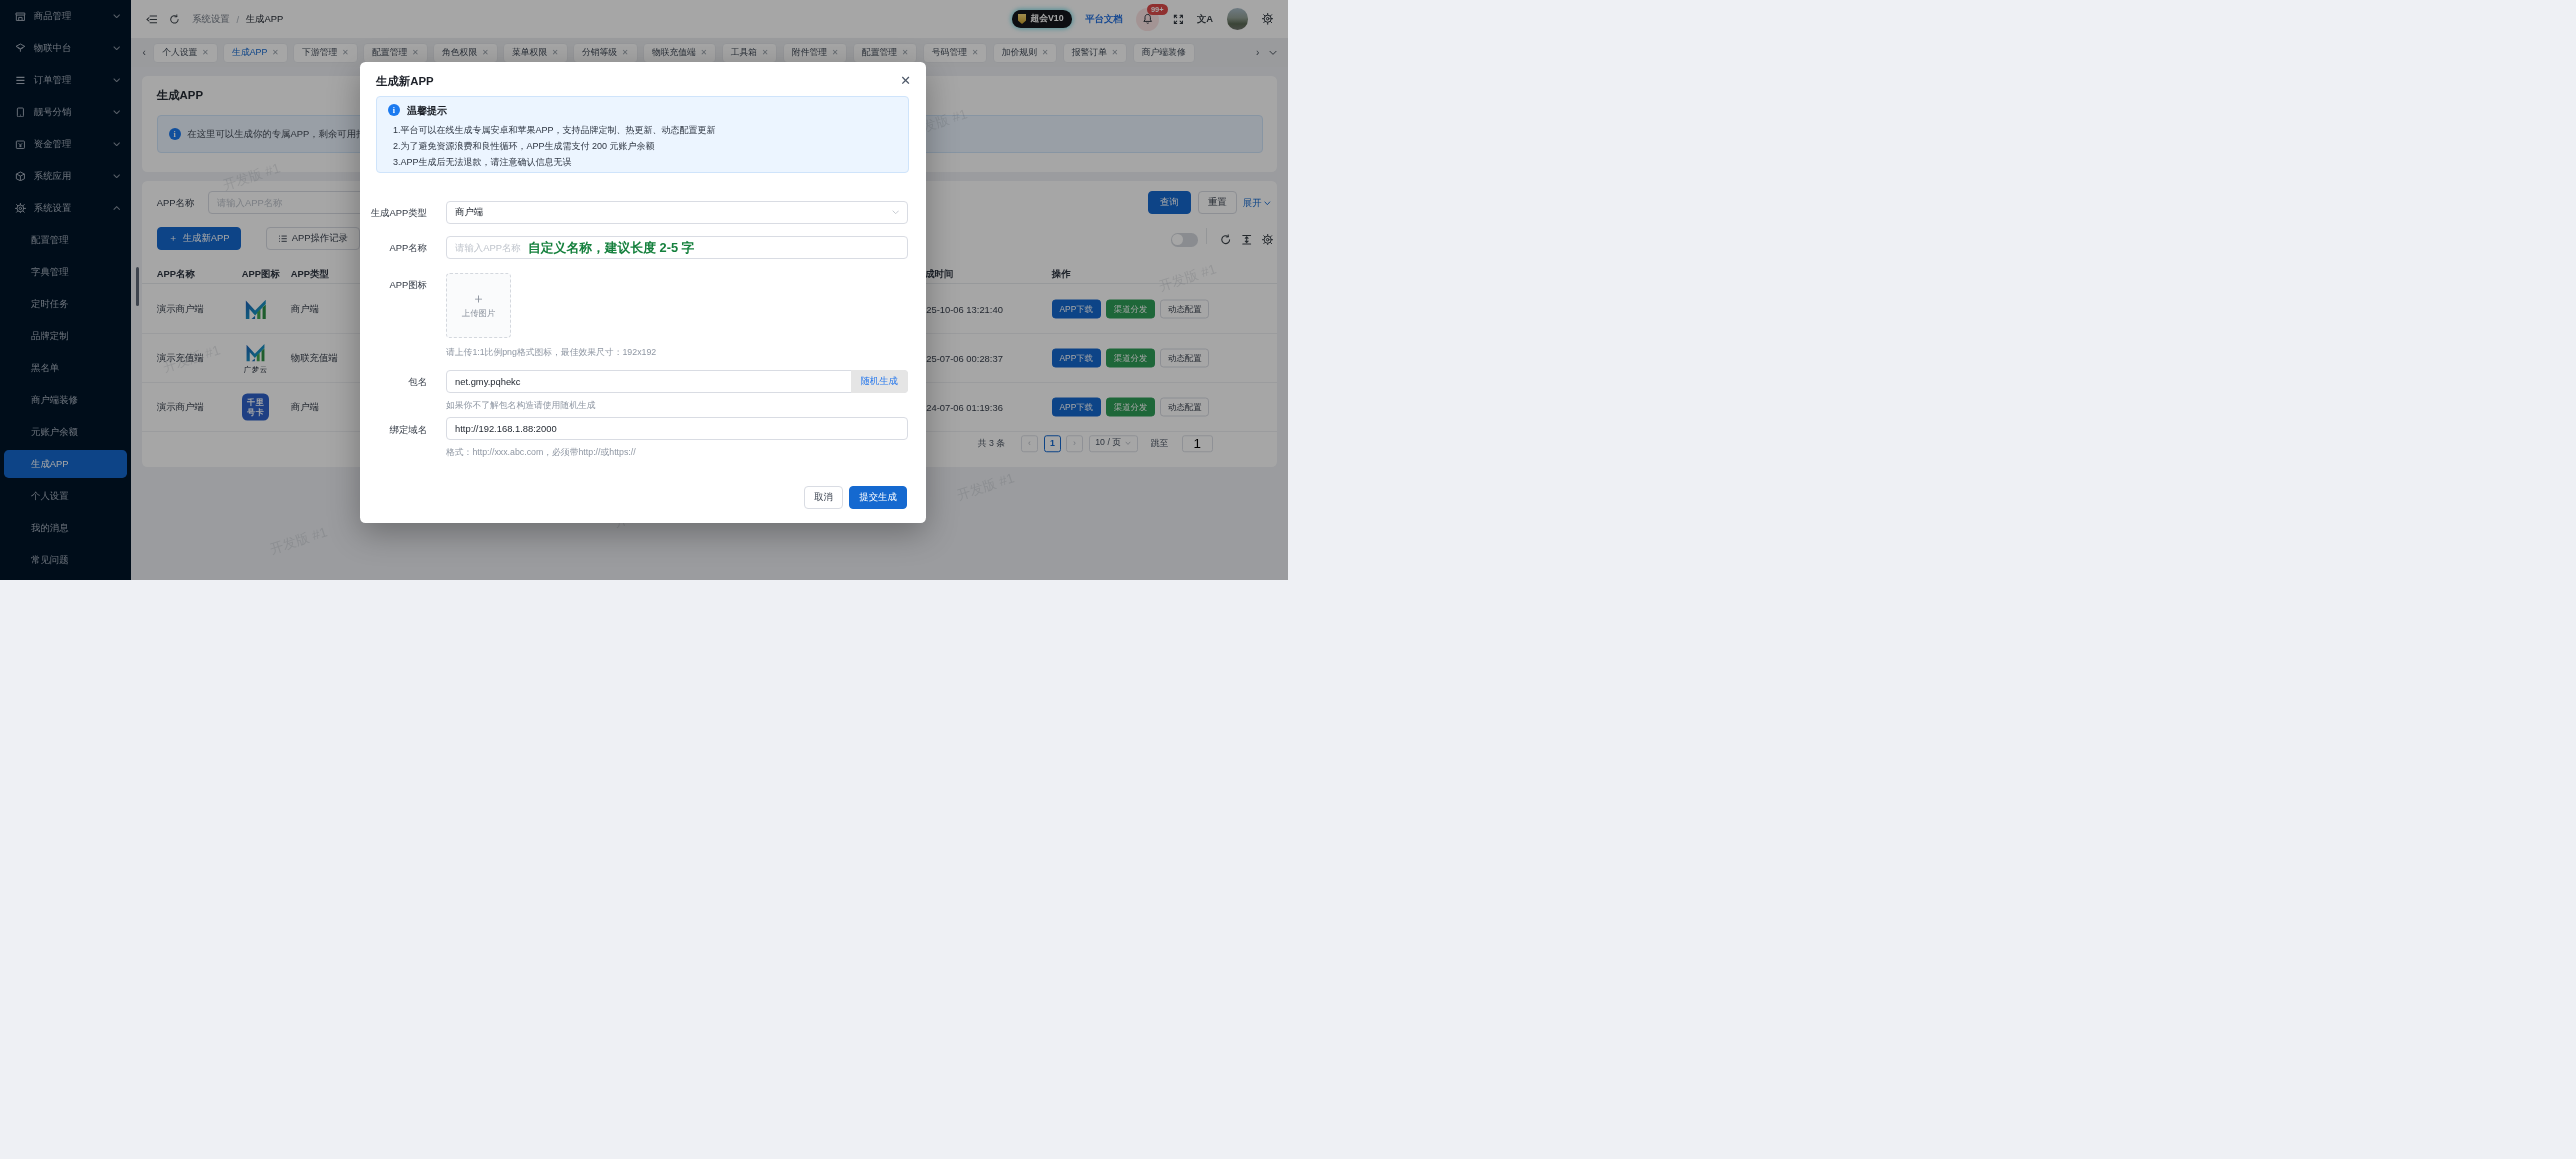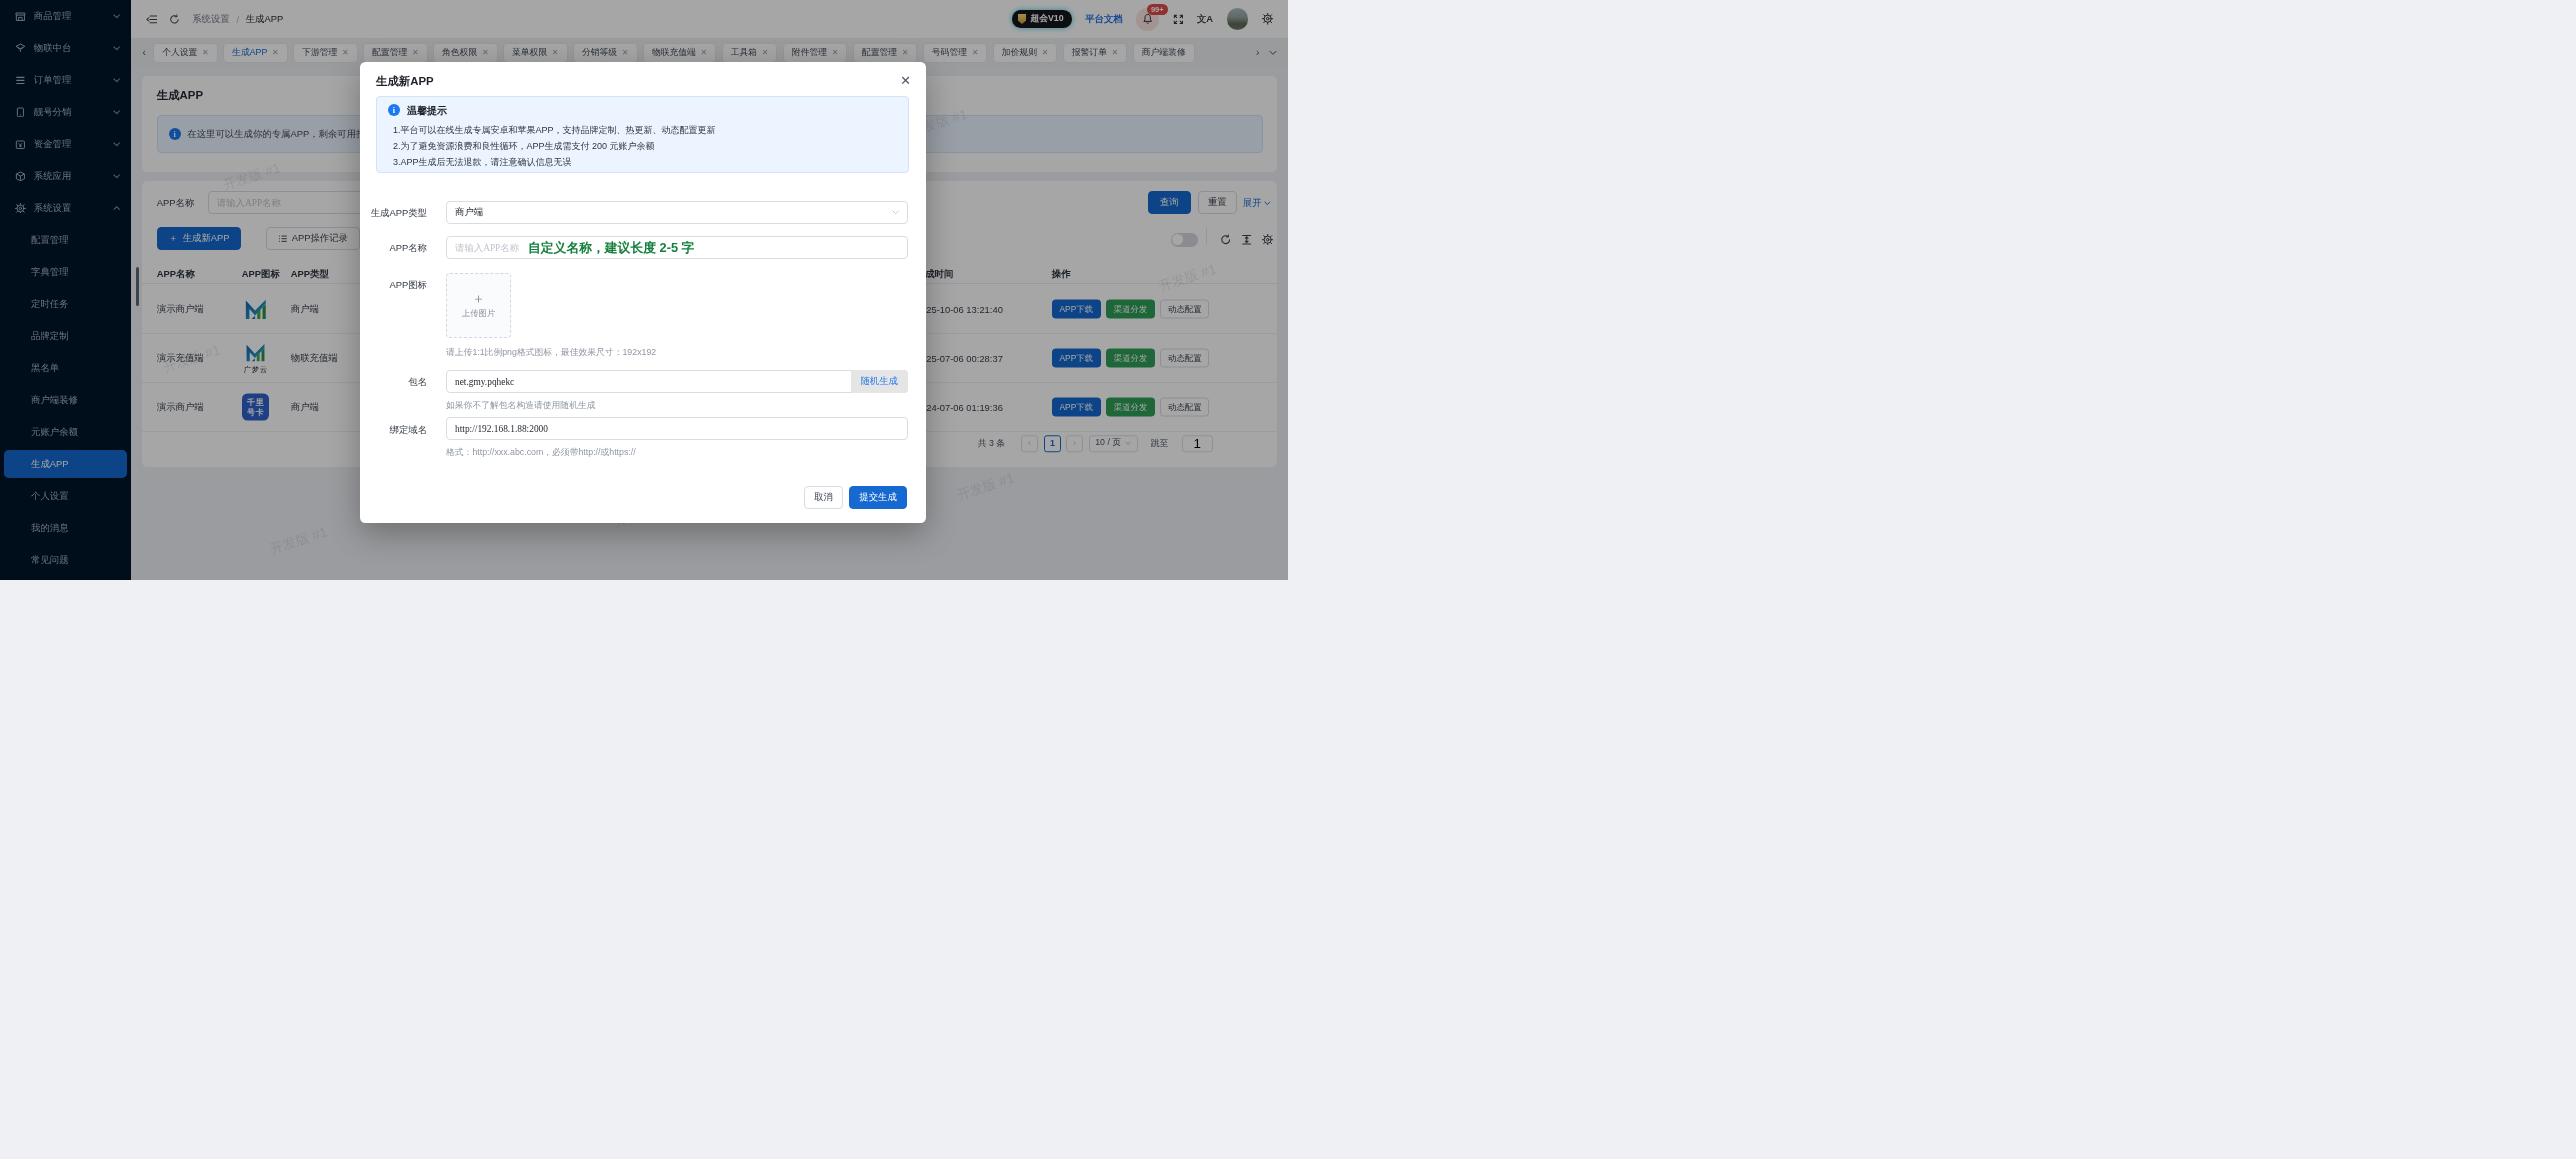--- a/index.html
+++ b/index.html
@@ -39,21 +39,21 @@
   
   .content{position:absolute;left:131px;top:67px;right:0;bottom:0;background:#eef0f4;z-index:1}
   .card{position:absolute;background:#fff;border-radius:5.4px}
   #card1{left:10.8px;top:9.4px;width:1135px;height:96px}
   #card2{left:10.8px;top:114px;width:1135px;height:286px}
   .page-title{position:absolute;left:15px;top:12px;font-size:11.4px;font-weight:bold;color:#242a33}
   .page-alert{position:absolute;left:15px;top:39px;width:1106px;height:38px;background:#ecf5ff;border:0.7px solid #d0e5fb;border-radius:4px;display:flex;align-items:center;padding:0 10.8px;gap:6.7px;font-size:9.4px;color:#454d59;overflow:hidden;white-space:nowrap}
   .info-i{flex:0 0 12px;width:12px;height:12px;border-radius:50%;background:#1b7af0;color:#fff;font-size:8px;font-weight:bold;display:flex;align-items:center;justify-content:center;font-family:"Liberation Serif",serif}
 
   .field{border:0.7px solid #d9dce3;border-radius:4px;background:#fff;height:23px;display:flex;align-items:center;padding:0 8px;font-size:9.4px;color:#242a33}
-  input.raw{border:none;outline:none;background:transparent;font-size:9.4px;color:#242a33;width:100%;font-family:Liberation Serif, serif}
+  input.raw{border:none;outline:none;background:transparent;font-size:9.4px;color:#242a33;width:100%;font-family:Liberation Sans, sans-serif}
   input.raw::placeholder{color:#bfc4cc}
   .btn{display:inline-flex;align-items:center;justify-content:center;border-radius:4px;font-size:9.4px;height:23px;padding:0 10.8px;cursor:pointer;gap:4.7px;white-space:nowrap}
   .btn-primary{background:#1569d0;color:#fff;border:0.7px solid #1569d0}
   .btn-outline{background:#fff;border:0.7px solid #d9dce3;color:#39414e}
   .btn-sm{height:19px;font-size:8.4px;padding:0 6.7px;border-radius:3.4px}
   .btn-green{background:#2f9e58;color:#fff;border:0.7px solid #2f9e58}
   .blue-link{color:#1569d0;font-size:9.4px;display:inline-flex;align-items:center;gap:2.7px;cursor:pointer}
 
   .toggle{width:27px;height:13.5px;border-radius:6.7px;background:#d4d8de;position:relative;cursor:pointer}
   .toggle .knob{position:absolute;left:1.3px;top:1.3px;width:10.8px;height:10.8px;border-radius:50%;background:#fff}

